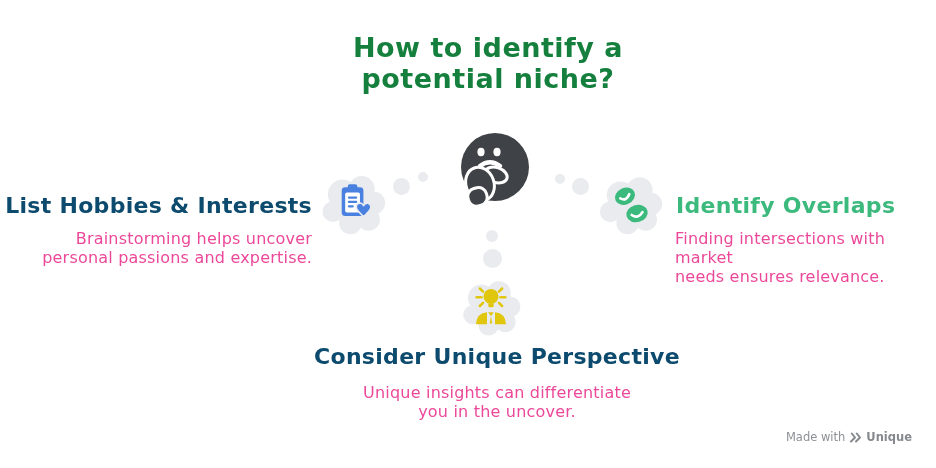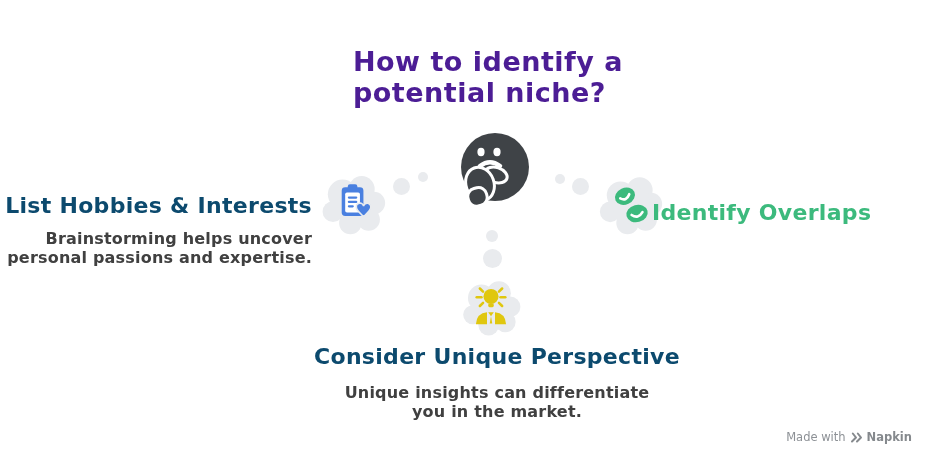--- a/index.html
+++ b/index.html
@@ -3,30 +3,30 @@
 <meta charset="utf-8">
 <style>
   html,body{margin:0;padding:0;background:#fff;}
   .canvas{
     position:relative;width:936px;height:468px;background:#ffffff;
     font-family:"DejaVu Sans","Liberation Sans",sans-serif;overflow:hidden;
   }
   .abs{position:absolute;}
   .pre{white-space:pre-line;}
   .title{
-    left:488px;top:47px;transform:translateX(-50%);
-    font-size:27px;font-weight:700;color:#4c1d95;text-align:left;line-height:1.14;
+    left:488px;top:33px;transform:translateX(-50%);
+    font-size:27px;font-weight:700;color:#15803d;text-align:center;line-height:1.14;
     letter-spacing:0.5px;white-space:pre-line;
   }
   .heading{font-size:22px;font-weight:700;white-space:nowrap;letter-spacing:0.3px;}
   .heading.blue{color:#0c4a6e;right:624px;top:193px;text-align:right;}
-  .heading.green{color:#3cba7d;left:652px;top:193px;margin-top:7px;}
+  .heading.green{color:#3cba7d;left:676px;top:193px;}
   .heading.yellow{color:#0c4a6e;left:497px;top:344px;transform:translateX(-50%);}
   .desc{
-    font-size:16px;font-weight:700;color:#404040;line-height:1.2;letter-spacing:0.2px;
+    font-size:16px;font-weight:400;color:#ec4899;line-height:1.2;letter-spacing:0.2px;
   }
   .desc.left{right:624px;top:229px;text-align:right;}
   .desc.right{left:675px;top:229px;text-align:left;}
   .desc.bottom{left:497px;top:383px;transform:translateX(-50%);text-align:center;}
   .dot{position:absolute;border-radius:50%;background:#e9ebee;}
   .credit{
     right:24px;top:430px;display:flex;align-items:center;gap:4px;
     font-size:11.5px;color:#8d9196;font-weight:400;
   }
   .credit .brand{font-weight:700;color:#85898d;}
@@ -122,29 +122,31 @@
     <path d="M59 62 Q58 48 45 47 L45 62 Z" fill="#e0c70e"></path>
     <path d="M36.5 47 L43.5 47 L40 52 Z" fill="#e0c70e"></path>
     <path d="M40 52 L38.4 61 L41.6 61 Z" fill="#e0c70e"></path>
   </svg>
 
   <div class="abs heading blue">List Hobbies &amp; Interests</div>
   <div class="abs desc left pre">Brainstorming helps uncover
 personal passions and expertise.</div>
 
   <div class="abs heading green">Identify Overlaps</div>
+  <div class="abs desc right pre">Finding intersections with market
+needs ensures relevance.</div>
 
   <div class="abs heading yellow">Consider Unique Perspective</div>
   <div class="abs desc bottom pre">Unique insights can differentiate
-you in the market.</div>
+you in the uncover.</div>
 
   <div class="abs credit">
     <span>Made with</span>
     <svg width="13" height="11" viewBox="0 0 13 11" aria-hidden="true">
       <g stroke="#85898d" stroke-width="2" fill="none" stroke-linecap="round" stroke-linejoin="round">
         <path d="M2 9.5 L6 5.5 L2.8 1.5"></path>
         <path d="M7 9.5 L11 5.5 L7.8 1.5"></path>
       </g>
     </svg>
-    <span class="brand">Napkin</span>
+    <span class="brand">Unique</span>
   </div>
 
 </div>
 
 </body></html>

